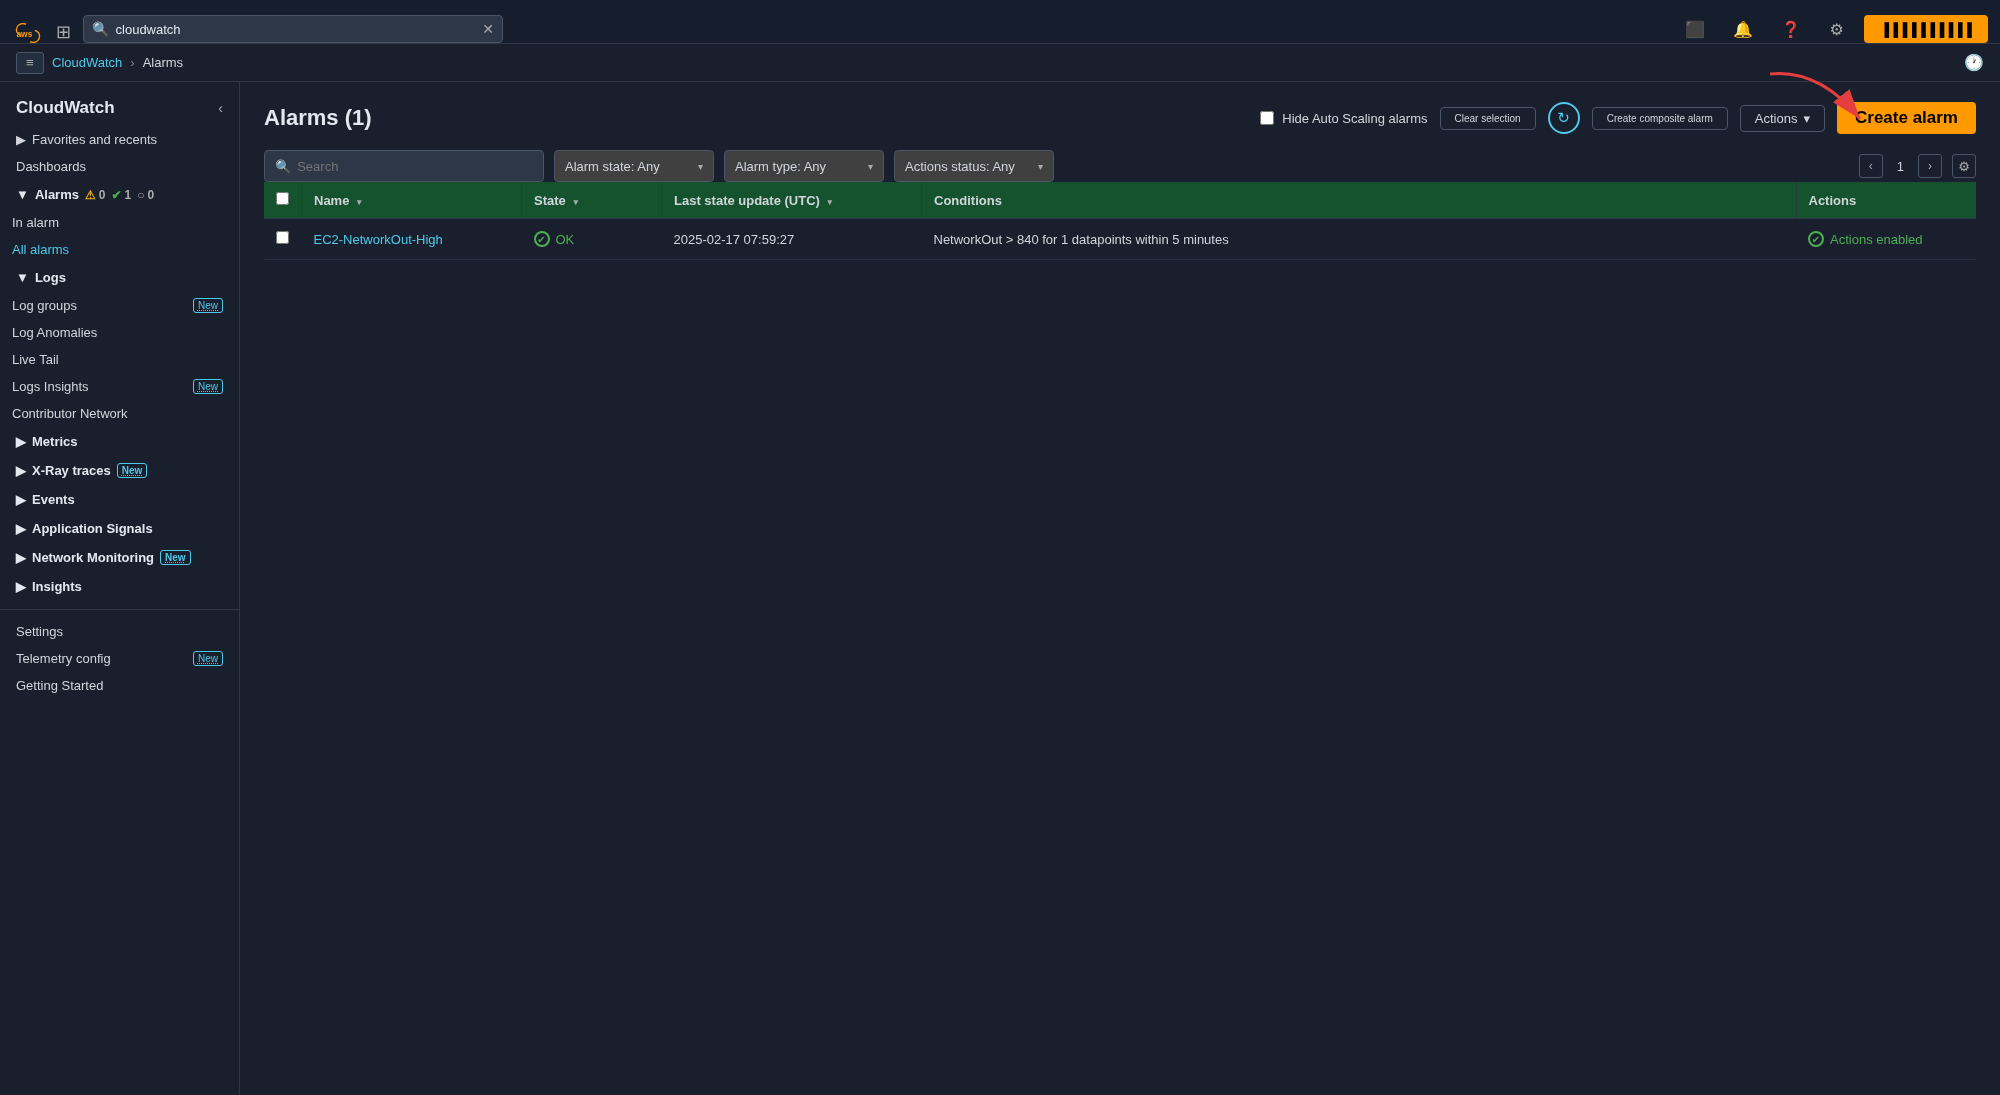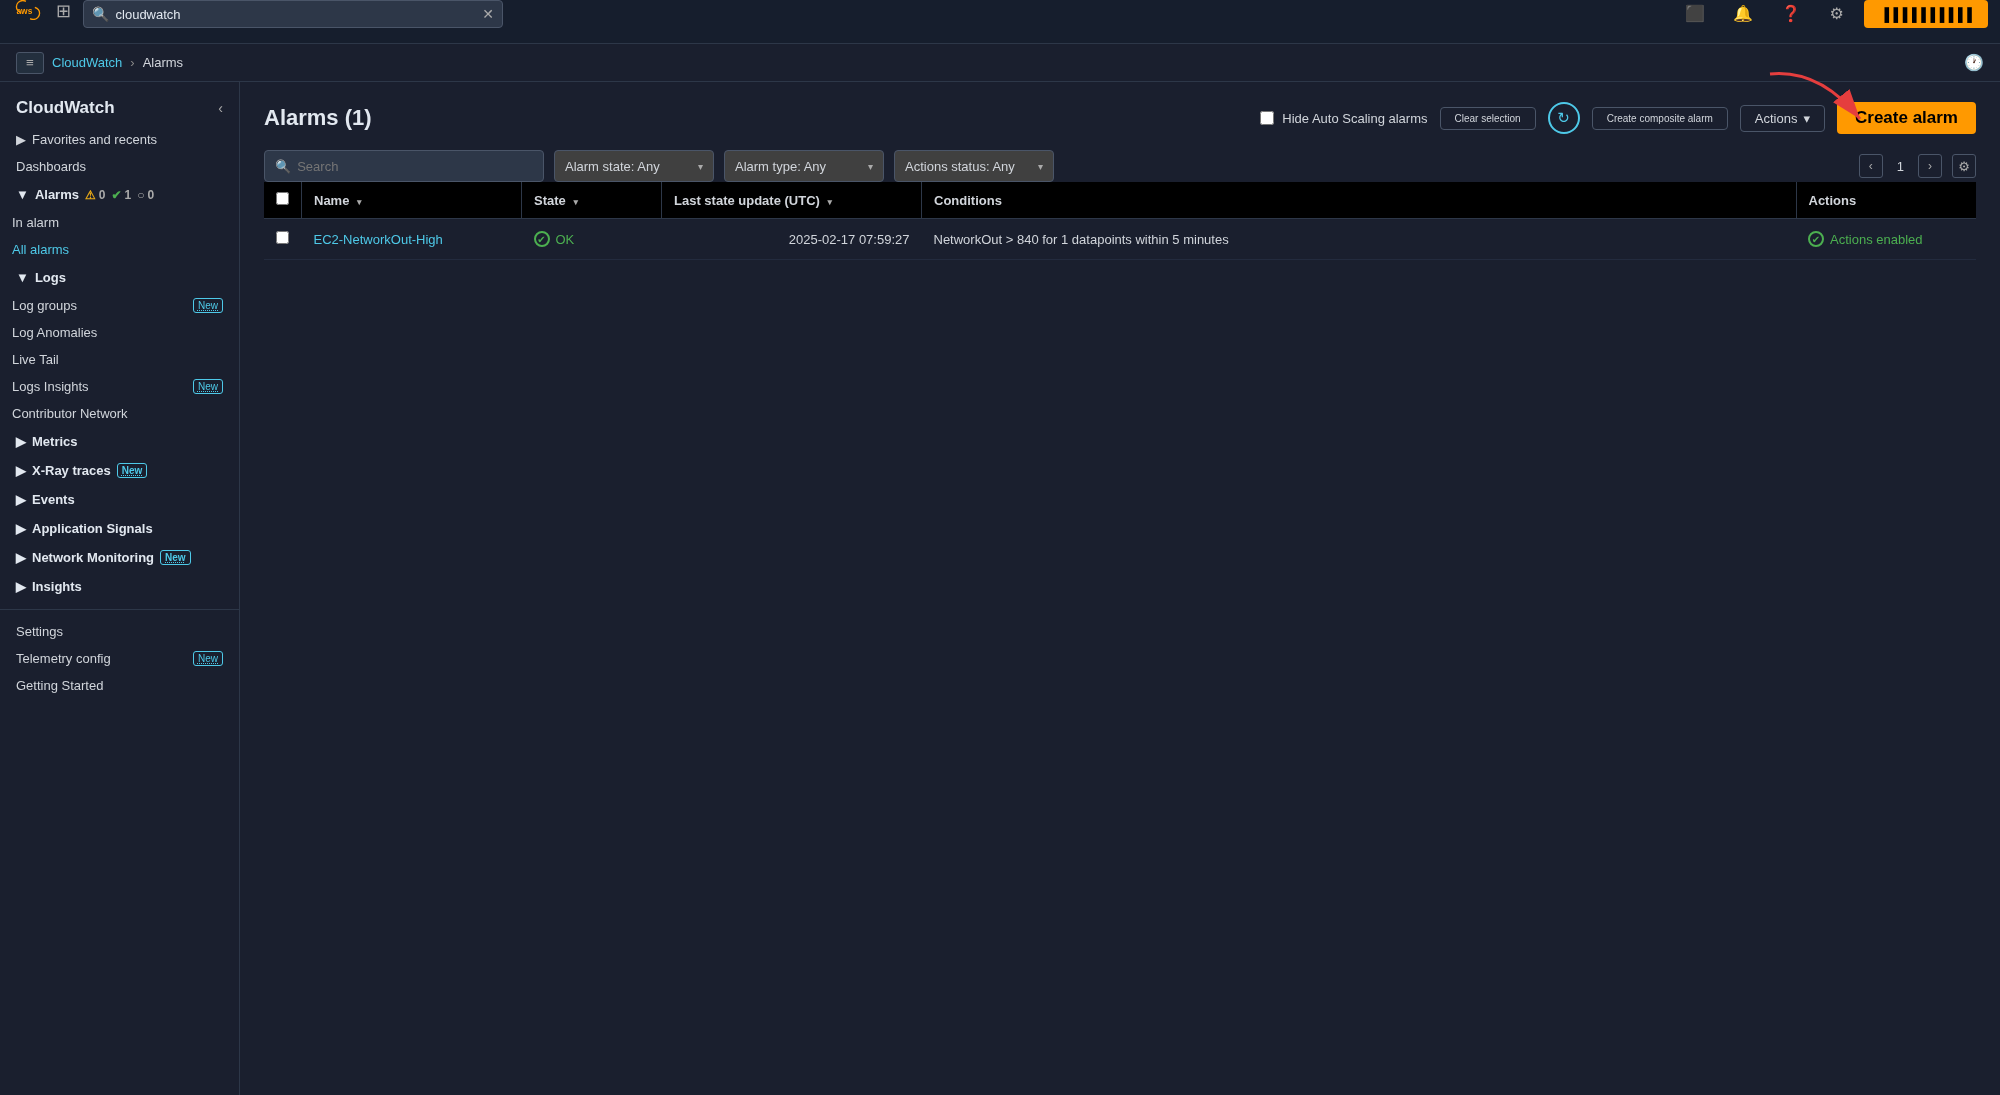--- a/index.html
+++ b/index.html
@@ -1,20 +1,20 @@
 <!DOCTYPE html>
 <html><head>
   <meta charset="utf-8">
   <style>
     * { box-sizing: border-box; margin: 0; padding: 0; }
     body { font-family: "Amazon Ember", "Helvetica Neue", Arial, sans-serif; background: #1a1f2e; color: #d1d5db; font-size: 13px; overflow: hidden; height: 1095px; width: 2000px; }
 
     
     .top-nav {
-      display: flex; align-items: flex-start; height: 44px;
+      display: flex; align-items: flex-end; height: 44px;
       background: #161e2d; border-bottom: 1px solid #2d3748; padding: 0 12px; gap: 12px;
     }
     .aws-logo {
       width: 32px; height: 20px; display: flex; align-items: center; justify-content: center;
       flex-shrink: 0;
     }
     .aws-logo svg { width: 32px; height: 20px; }
     .grid-icon { color: #aaa; cursor: pointer; font-size: 18px; flex-shrink: 0; }
     .search-bar {
       display: flex; align-items: center; background: #2d3748; border: 1px solid #4a5568;
@@ -124,32 +124,32 @@
       border-radius: 4px; padding: 0 10px; height: 32px; gap: 6px; cursor: pointer; white-space: nowrap;
       color: #d1d5db; font-size: 13px; min-width: 160px;
     }
     .filter-dropdown-arrow { color: #aaa; font-size: 10px; margin-left: auto; }
 
     
     .alarm-table { width: 100%; border-collapse: collapse; margin-top: 0; }
     .alarm-table thead tr { border-bottom: 1px solid #2d3748; }
     .alarm-table th {
       text-align: left; padding: 10px 12px; color: #d1d5db; font-weight: 600;
-      font-size: 13px; background: #000000; white-space: nowrap;
+      font-size: 13px; background: #14532d; white-space: nowrap;
     }
     .alarm-table th.sortable { cursor: pointer; }
     .sort-arrow { color: #aaa; font-size: 9px; margin-left: 4px; }
     .alarm-table td {
       padding: 12px 12px; color: #d1d5db; font-size: 13px;
       border-bottom: 1px solid #232b3e;
     }
     .col-check { width: 36px; text-align: center; }
     .col-name { width: 220px; }
     .col-state { width: 140px; }
-    .col-update { width: 260px; text-align: right; }
+    .col-update { width: 260px; }
     .col-conditions { flex: 1; }
     .col-actions-col { width: 180px; }
     .alarm-link { color: #4ec9e8; text-decoration: none; cursor: pointer; }
     .state-ok { display: flex; align-items: center; gap: 6px; color: #4caf50; font-size: 13px; }
     .ok-circle {
       width: 16px; height: 16px; border-radius: 50%; border: 2px solid #4caf50;
       display: flex; align-items: center; justify-content: center; flex-shrink: 0;
     }
     .ok-checkmark { color: #4caf50; font-size: 10px; }
     .actions-enabled { display: flex; align-items: center; gap: 6px; color: #4caf50; font-size: 13px; }

